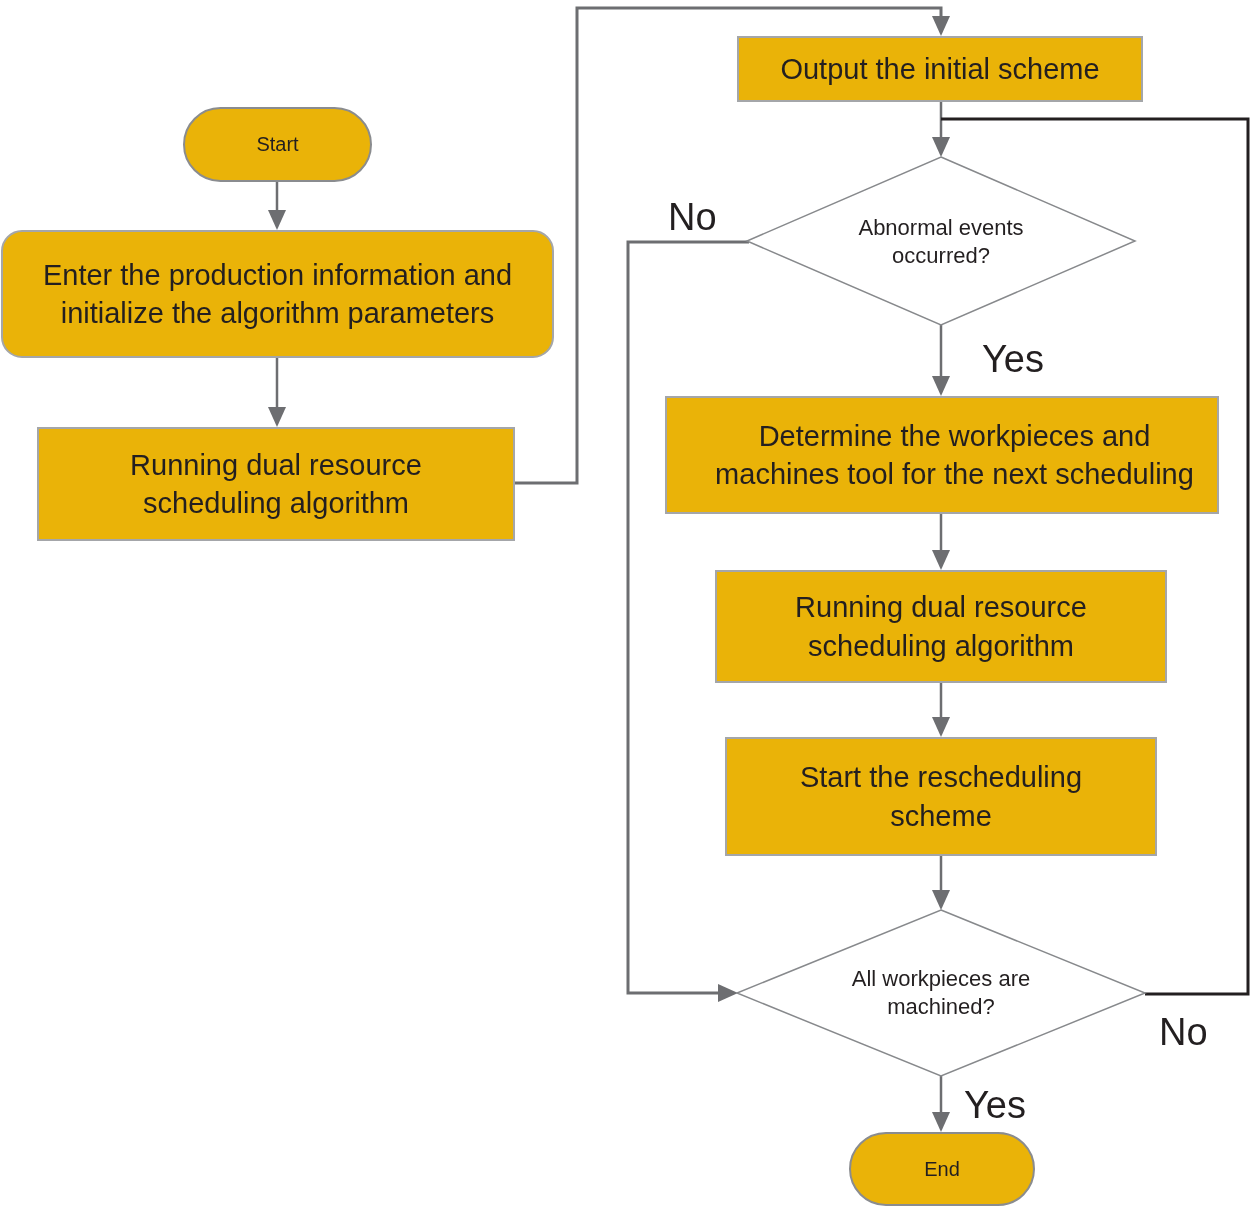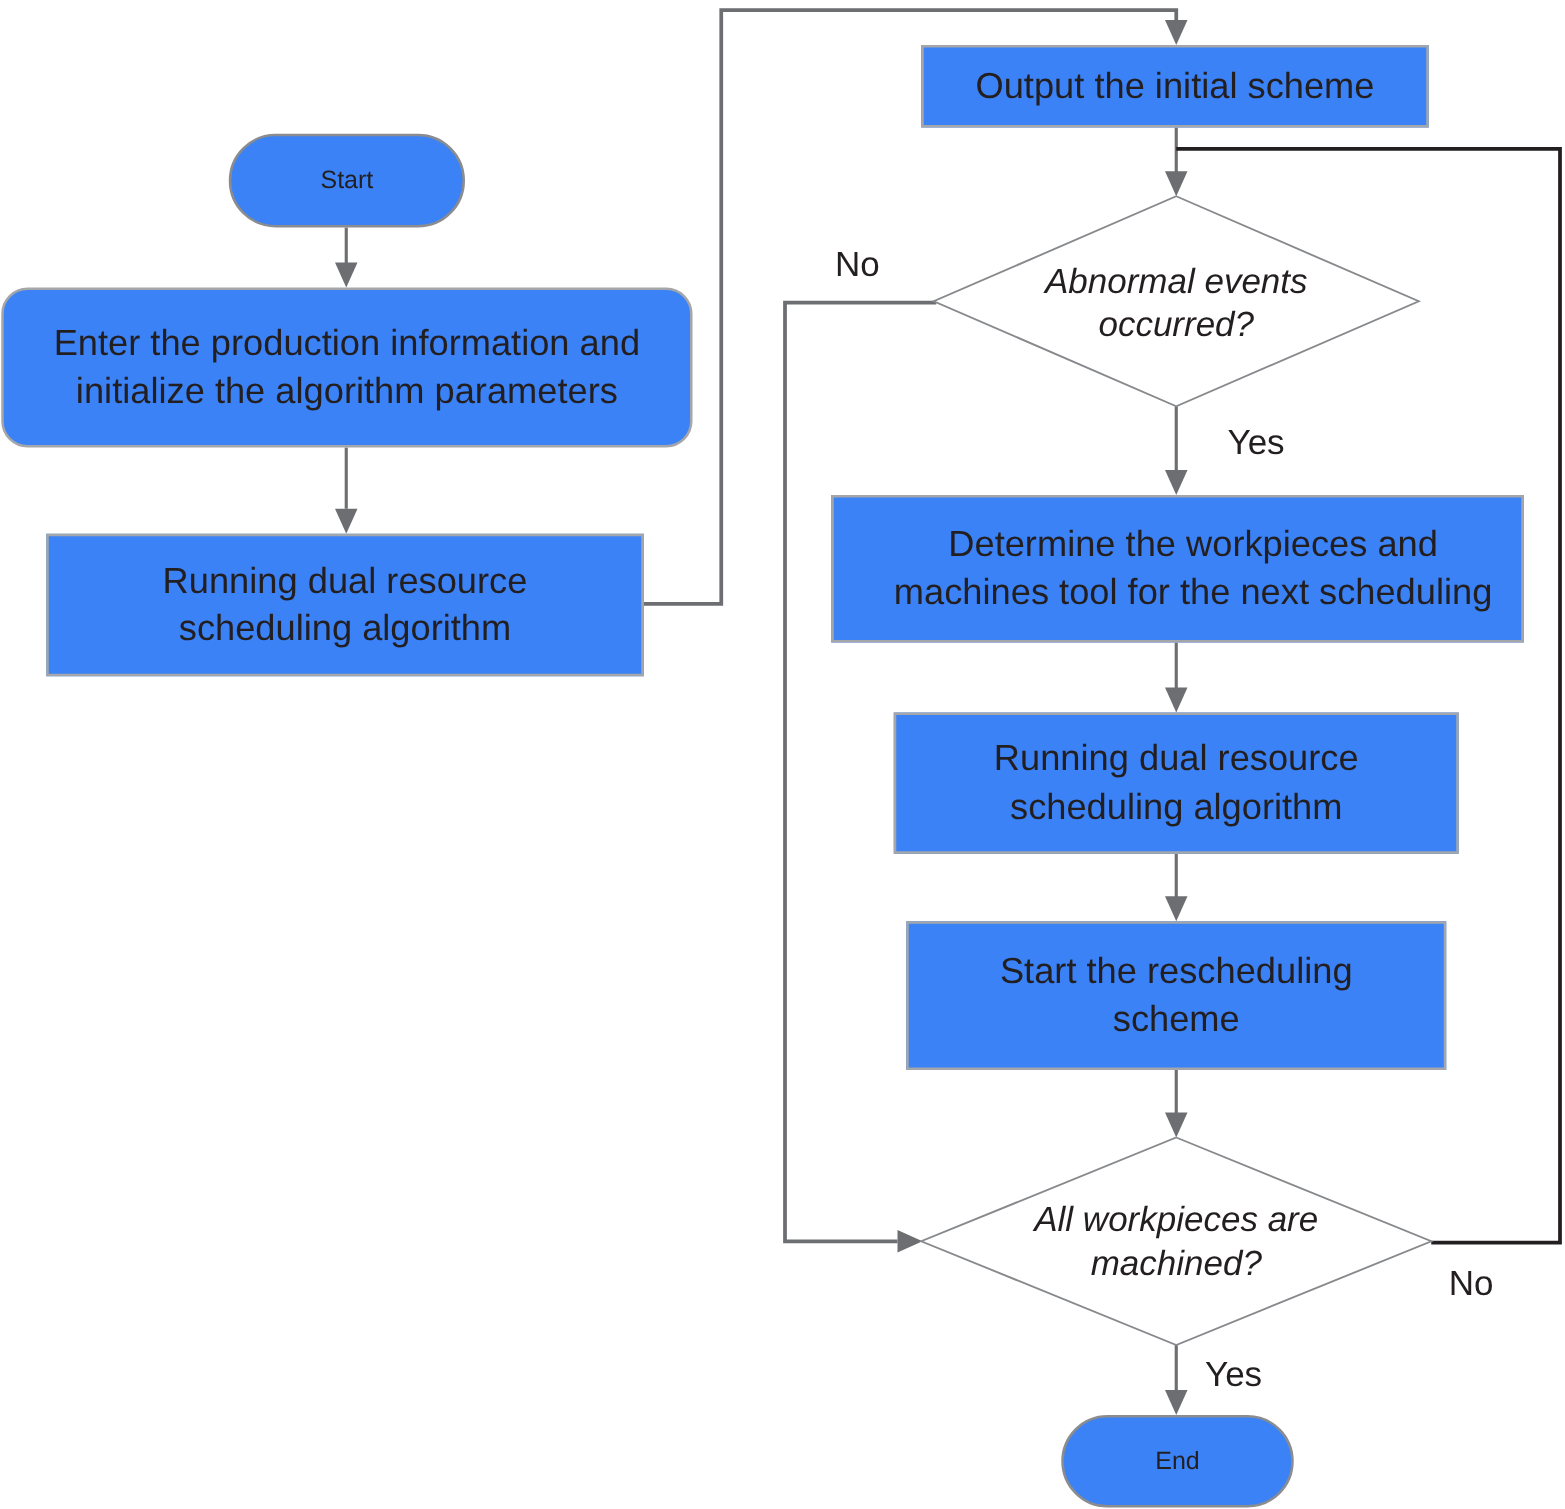--- a/index.html
+++ b/index.html
@@ -21,49 +21,48 @@
     left: 0; top: 0;
     width: 1252px;
     height: 1207px;
   }
   .node {
     position: absolute;
     display: flex;
     align-items: center;
     justify-content: center;
     text-align: center;
-    background: #3b82f6;
+    background: #eab308;
     box-sizing: border-box;
     white-space: pre-line;
   }
   .rect {
     border: 2px solid #a4a6a9;
     font-size: 29px;
     line-height: 1.32;
   }
   .terminator {
     border: 2px solid #8a8c8f;
     border-radius: 40px;
     font-size: 20px;
   }
   .diamond-label {
     position: absolute;
     display: flex;
     align-items: center;
     justify-content: center;
     text-align: center;
-    font-size: 28px;
+    font-size: 22px;
     line-height: 1.26;
     white-space: pre-line;
     background: transparent;
-    font-style: italic;
   }
   .edge-label {
     position: absolute;
-    font-size: 28px;
+    font-size: 38px;
     line-height: 1;
     background: transparent;
   }
   .gray-stroke { stroke: #6d6e71; fill: none; }
   .black-stroke { stroke: #231f20; fill: none; }
   .diamond-shape { fill: #ffffff; stroke: #87898c; stroke-width: 1.5; }
   .arrow { fill: #6d6e71; stroke: none; }
 </style>
 </head>
 <body>

